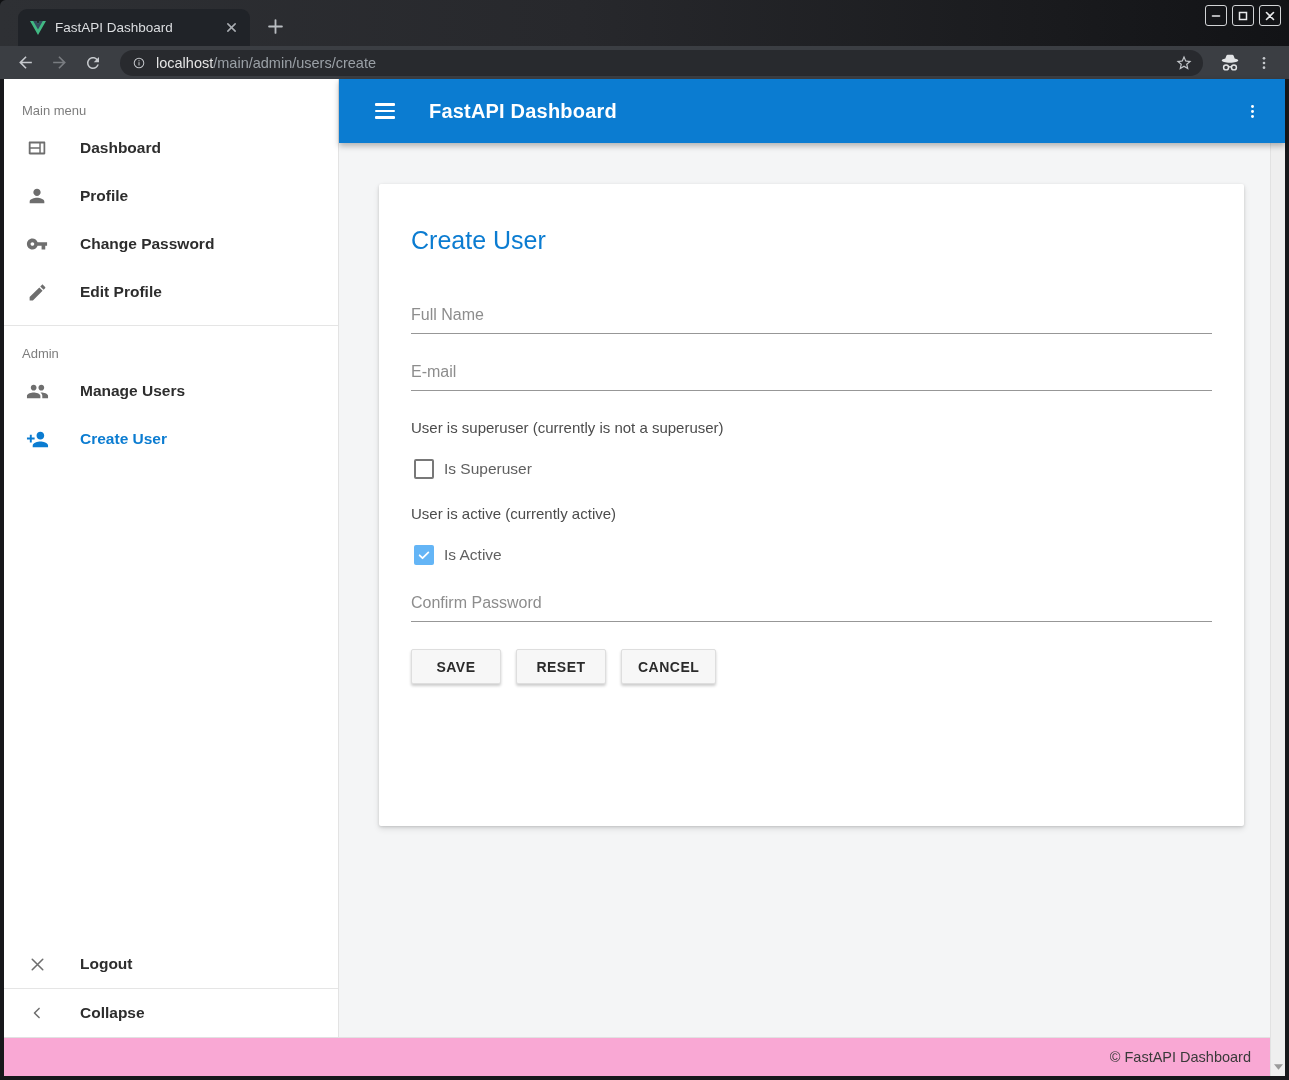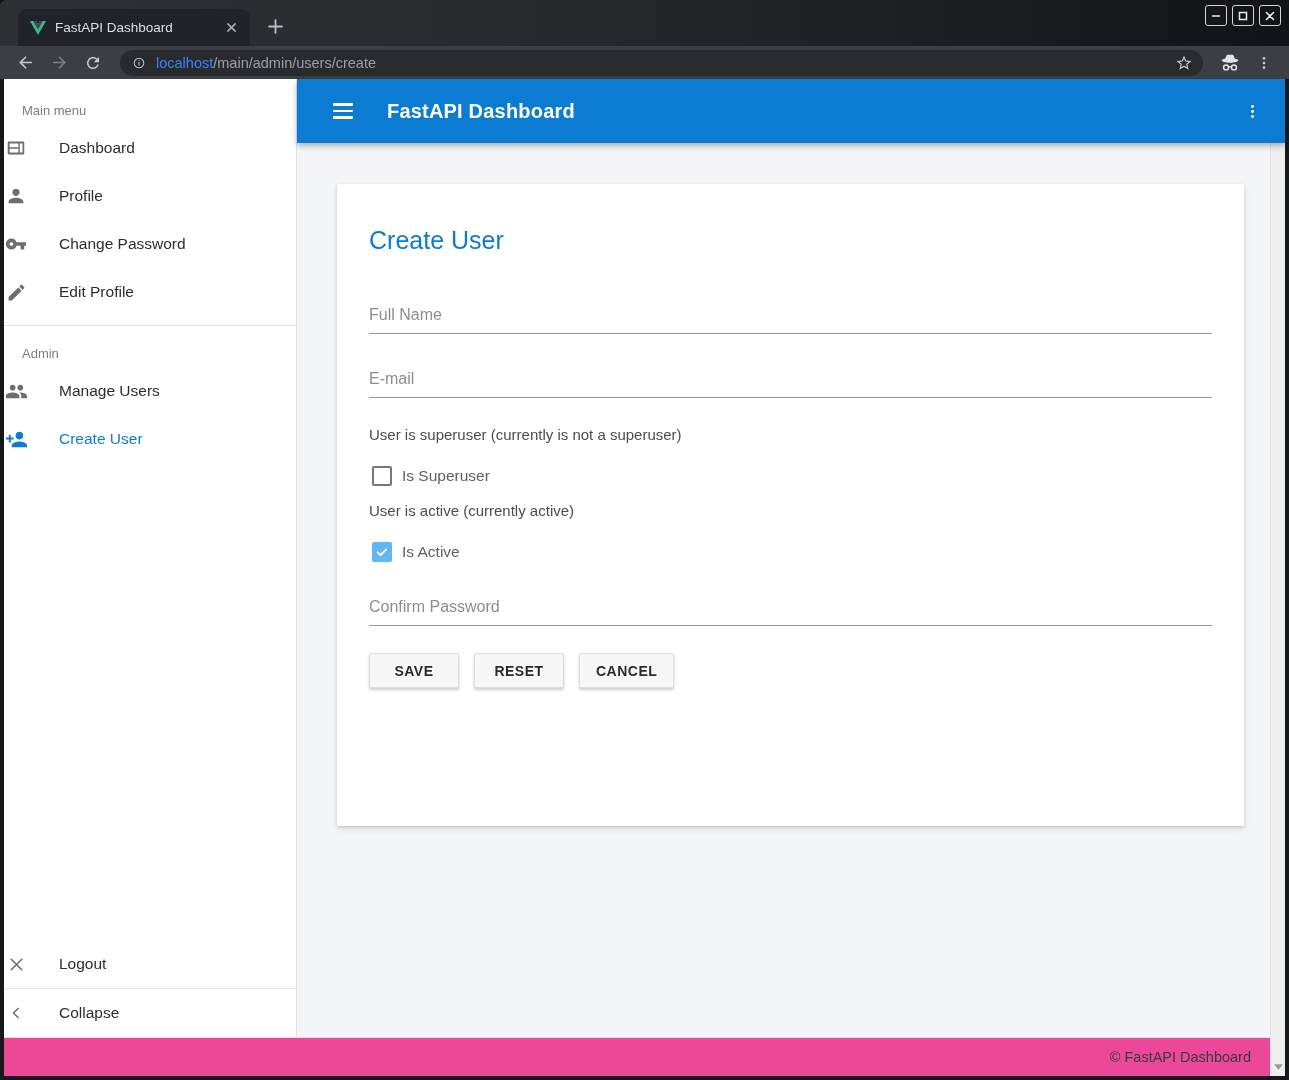--- a/index.html
+++ b/index.html
@@ -29,36 +29,36 @@
   .toolbar{
     position:absolute;top:46px;left:0;right:0;height:33px;background:#3b3e43;
     display:flex;align-items:center;padding:0 12px;gap:8px;
   }
   .nav-btn{width:26px;height:26px;display:flex;align-items:center;justify-content:center;border-radius:50%;cursor:pointer;flex:0 0 auto;}
   .omnibox{
     flex:1;height:26px;background:#282a2e;border-radius:13px;
     display:flex;align-items:center;padding:0 10px 0 12px;gap:10px;margin:0 6px;min-width:0;cursor:text;
   }
   .url{font-size:14.5px;white-space:nowrap;overflow:hidden;}
-  .url .host{color:#3b82f6;}
+  .url .host{color:#e5e5e5;}
   .url .path{color:#9aa0a6;}
   .omni-star{margin-left:auto;display:flex;align-items:center;cursor:pointer;}
   
   .app{
     position:absolute;top:79px;left:4px;right:4px;bottom:4px;
     background:#f4f5f6;display:flex;flex-direction:column;
   }
   .body-row{flex:1;display:flex;min-height:0;}
   
-  .sidebar{width:293px;background:#ffffff;border-right:1px solid #e3e3e3;display:flex;flex-direction:column;}
+  .sidebar{width:335px;background:#ffffff;border-right:1px solid #e3e3e3;display:flex;flex-direction:column;}
   .section-header{color:#7d7d7d;font-size:13px;padding:24px 0 6px 18px;}
   .section-header.second{padding-top:20px;}
   .side-item{
-    height:48px;display:flex;align-items:center;gap:31px;
-    font-size:15.5px;color:#2d2d2d;cursor:pointer;
+    height:48px;display:flex;align-items:center;padding-left:21px;gap:31px;
+    font-size:15.5px;color:#2d2d2d;cursor:pointer;font-weight:bold;
   }
   .side-item .icon{width:24px;height:24px;color:#6e6e6e;display:flex;align-items:center;justify-content:center;}
   .side-item.active{color:#0b7cd1;}
   .side-item.active .icon{color:#0b7cd1;}
   .side-divider{height:1px;background:#e5e5e5;margin-top:9px;}
   .side-divider.mid{margin:9px 0 0;}
   .sidebar-spacer{flex:1;}
   
   .main{flex:1;display:flex;flex-direction:column;min-width:0;}
   .appbar{
@@ -71,40 +71,40 @@
   .appbar-kebab{margin-left:auto;width:26px;height:26px;display:flex;align-items:center;justify-content:center;cursor:pointer;}
   .content{flex:1;position:relative;overflow:hidden;}
   
   .card{
     position:absolute;left:40px;right:41px;top:41px;height:642px;
     background:#fff;border-radius:2px;padding:0 32px;
     box-shadow:0 1px 3px rgba(0,0,0,.14),0 3px 6px rgba(0,0,0,.10);
   }
   .card-title{margin:42px 0 0;font-size:25px;font-weight:500;color:#0b7cd1;line-height:28px;}
   .text-field{margin-top:50px;}
-  .text-field.tight{margin-top:34px;}
+  .text-field.tight{margin-top:27px;}
   .text-field input{
     width:100%;border:0;border-bottom:1px solid #979797;background:transparent;
     font-size:16px;padding:2px 0 9px;color:#333;outline:none;font-family:"Liberation Sans",sans-serif;
   }
   .text-field input::placeholder{color:#8d8d8d;opacity:1;}
   .hint{margin-top:28px;font-size:15px;color:#4c4c4c;}
   .cb-row{margin-top:23px;display:flex;align-items:center;gap:10px;padding-left:3px;cursor:pointer;}
   .cb{width:20px;height:20px;border:2px solid #787878;border-radius:2px;background:#fff;flex:0 0 auto;}
   .cb.checked{border:0;background:#64b5f6;display:flex;align-items:center;justify-content:center;}
   .cb-label{font-size:15.5px;color:#606060;}
   .btn-row{margin-top:27px;display:flex;gap:15px;}
   .btn{
     min-width:90px;height:35px;background:#f7f7f7;border:1px solid #dedede;border-radius:2px;
     box-shadow:0 2px 3px rgba(0,0,0,.20);font-size:14px;font-weight:bold;letter-spacing:.5px;
     color:#2b2b2b;cursor:pointer;font-family:"Liberation Sans",sans-serif;padding:0 16px;
   }
   
   .page-footer{
-    height:39px;background:#ec4899;border-top:1px solid #e1e1e1;
+    height:39px;background:#f9a8d4;border-top:1px solid #e1e1e1;
     display:flex;align-items:center;justify-content:flex-end;
     padding-right:34px;font-size:14.5px;color:#3a3a3a;flex:0 0 auto;padding-left:35px;
   }
   
   .scrollbar{
     position:absolute;top:79px;right:4px;bottom:4px;width:15px;
     background:#efefef;border-left:1px solid #e2e2e2;
   }
   .sb-arrow{position:absolute;left:0;width:14px;height:14px;display:flex;align-items:center;justify-content:center;cursor:pointer;}
   .sb-arrow.up{top:2px;}
@@ -314,21 +314,21 @@
             <div class="text-field tight">
               <input type="text" placeholder="E-mail" style="">
             </div>
 
             <div class="hint">User is superuser (currently is not a superuser)</div>
             <div class="cb-row">
               <span class="cb"></span>
               <span class="cb-label">Is Superuser</span>
             </div>
 
-            <div class="hint" style="margin-top:16px;">User is active (currently active)</div>
+            <div class="hint" style="margin-top:26px;">User is active (currently active)</div>
             <div class="cb-row">
               <span class="cb checked">
                 <svg width="14" height="14" viewBox="0 0 24 24">
                     <path d="M4.5 12.5l5 5 10-10" stroke="#ffffff" stroke-width="3" fill="none" stroke-linecap="round" stroke-linejoin="round"></path>
                   </svg>
               </span>
               <span class="cb-label">Is Active</span>
             </div>
 
 

